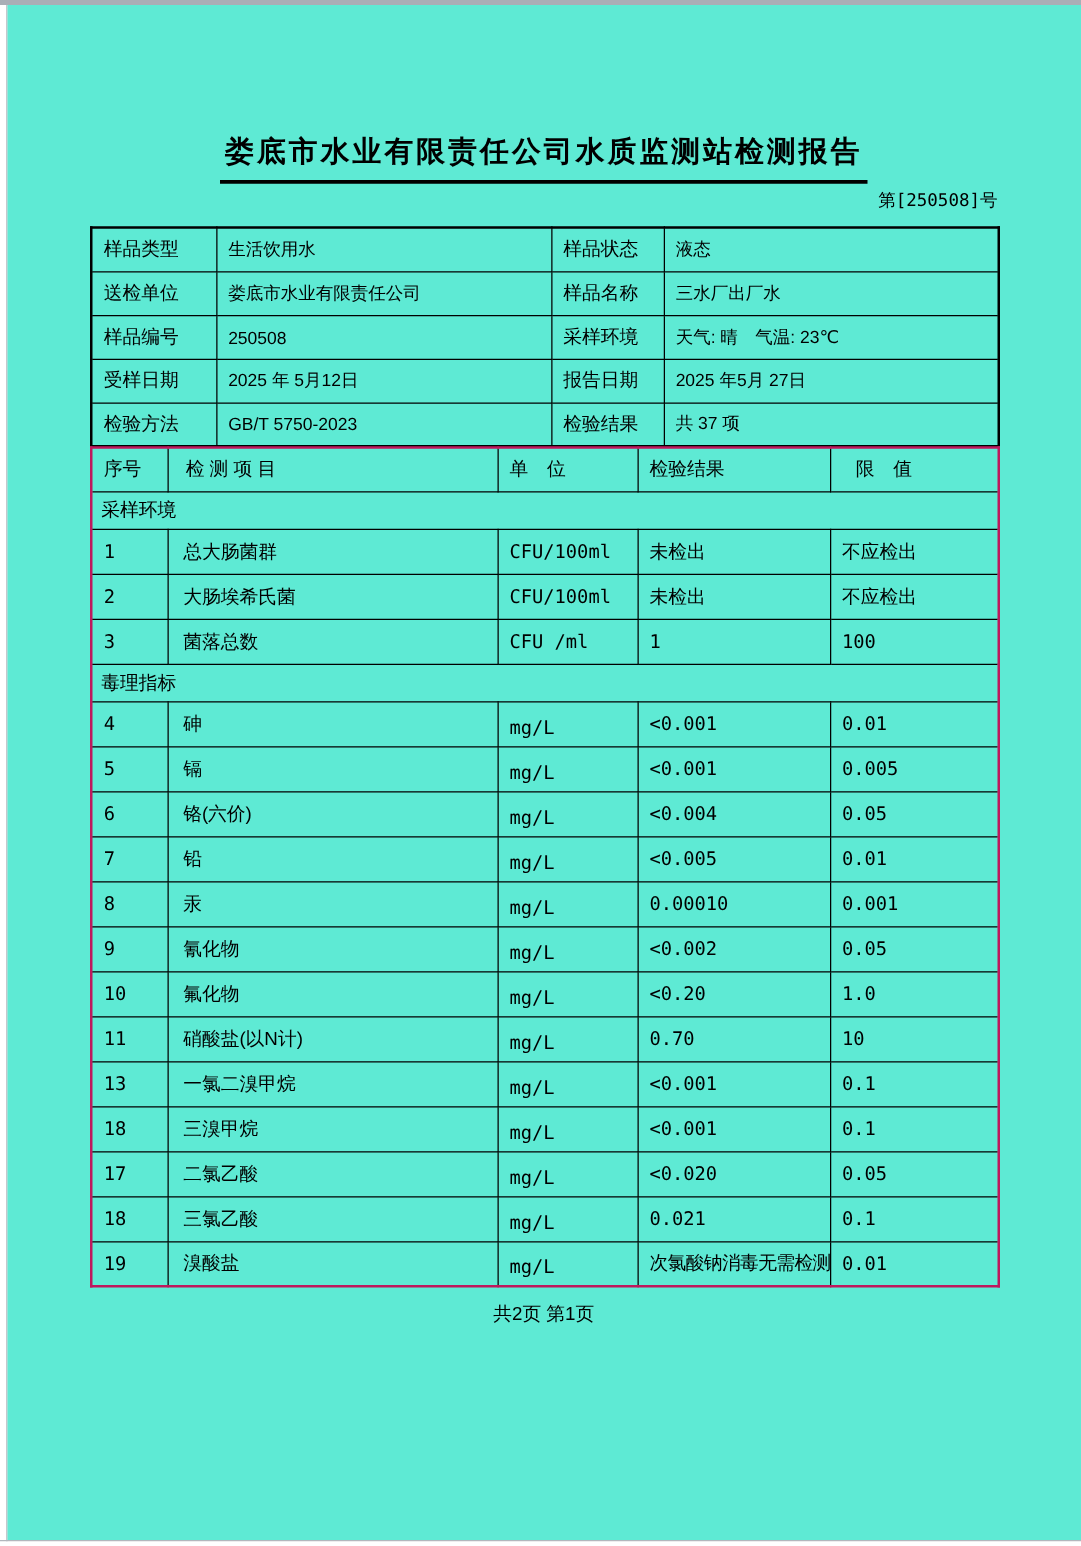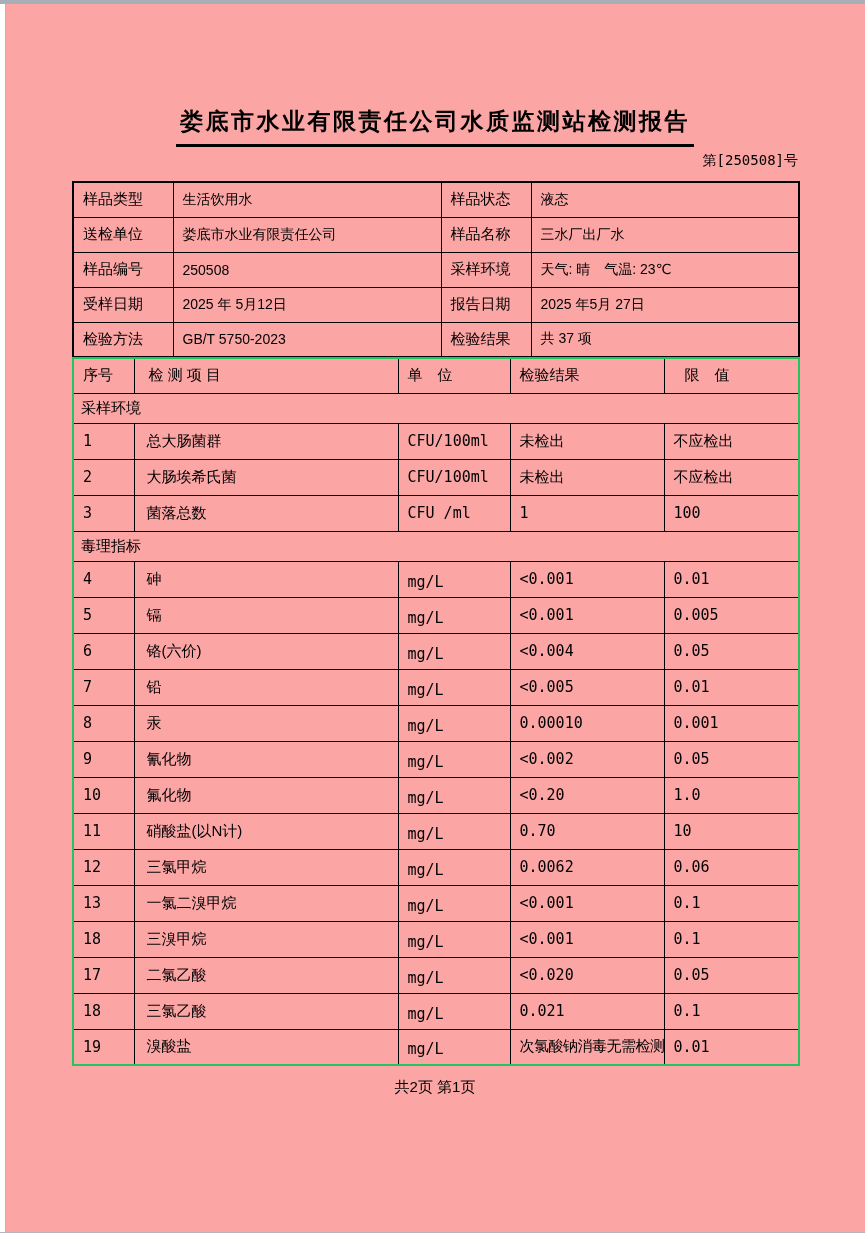--- a/index.html
+++ b/index.html
@@ -4,36 +4,36 @@
 <style>
   * { margin: 0; padding: 0; box-sizing: border-box; }
   html, body { width: 865px; height: 1237px; background: #ffffff; overflow: hidden; }
   body { font-family: "Liberation Sans", "DejaVu Sans", sans-serif; color: #000; position: relative; }
 
   
   .chrome-top    { position: absolute; top: 0; left: 0; width: 865px; height: 4px; background: #a9aeb6; }
   .chrome-left   { position: absolute; top: 4px; left: 5px; width: 1px; height: 1229px; background: #b3b7bd; }
   .chrome-bottom { position: absolute; top: 1232px; left: 0; width: 865px; height: 1px; background: #b3b7bd; }
 
-  .page { position: absolute; top: 4px; left: 6px; width: 859px; height: 1228px; background: #fca5a5; }
+  .page { position: absolute; top: 4px; left: 6px; width: 859px; height: 1228px; background: #5eead4; }
   .content { position: absolute; left: 66px; top: 0; width: 726px; }
 
   .title-wrap { margin-top: 102px; text-align: center; }
   .doc-title {
     display: inline-block;
     font-size: 23px; font-weight: bold; letter-spacing: 2.5px;
     padding: 0 4px 7px 4px;
     border-bottom: 3px solid #000;
   }
   .report-no { text-align: right; font-size: 14px; margin-top: 5px; font-family: "DejaVu Sans Mono", "Liberation Mono", monospace; }
 
   table { border-collapse: collapse; table-layout: fixed; width: 726px; }
   td, th { border: 1px solid #000; overflow: hidden; white-space: nowrap; }
   .info-table { margin-top: 11px; border: 2px solid #000; }
-  .main-table { margin-top: -1px; border: 2px solid #22c55e; }
+  .main-table { margin-top: -1px; border: 2px solid #be185d; }
 
   .info-table tr { height: 35px; }
   .info-table td { font-size: 15px; padding-left: 9px; vertical-align: middle; }
   .info-table td.val { font-size: 14px; }
 
   .main-table thead tr { height: 35px; }
   .main-table th { font-size: 15px; font-weight: normal; text-align: left; padding-left: 9px; vertical-align: middle; }
   .main-table th.h-item { padding-left: 14px; }
   .main-table th.h-limit { padding-left: 20px; }
 
@@ -217,27 +217,20 @@
   </tr>
 
   <tr class="item-row">
     <td class="c-no mono">11</td>
     <td class="c-item">硝酸盐(以N计)</td>
     <td class="c-unit mono u-top">mg/L</td>
     <td class="c-result mono">0.70</td>
     <td class="c-limit mono">10</td>
   </tr>
 
-  <tr class="item-row">
-    <td class="c-no mono">12</td>
-    <td class="c-item">三氯甲烷</td>
-    <td class="c-unit mono u-top">mg/L</td>
-    <td class="c-result mono">0.0062</td>
-    <td class="c-limit mono">0.06</td>
-  </tr>
 
   <tr class="item-row">
     <td class="c-no mono">13</td>
     <td class="c-item">一氯二溴甲烷</td>
     <td class="c-unit mono u-top">mg/L</td>
     <td class="c-result mono">&lt;0.001</td>
     <td class="c-limit mono">0.1</td>
   </tr>
 
 

